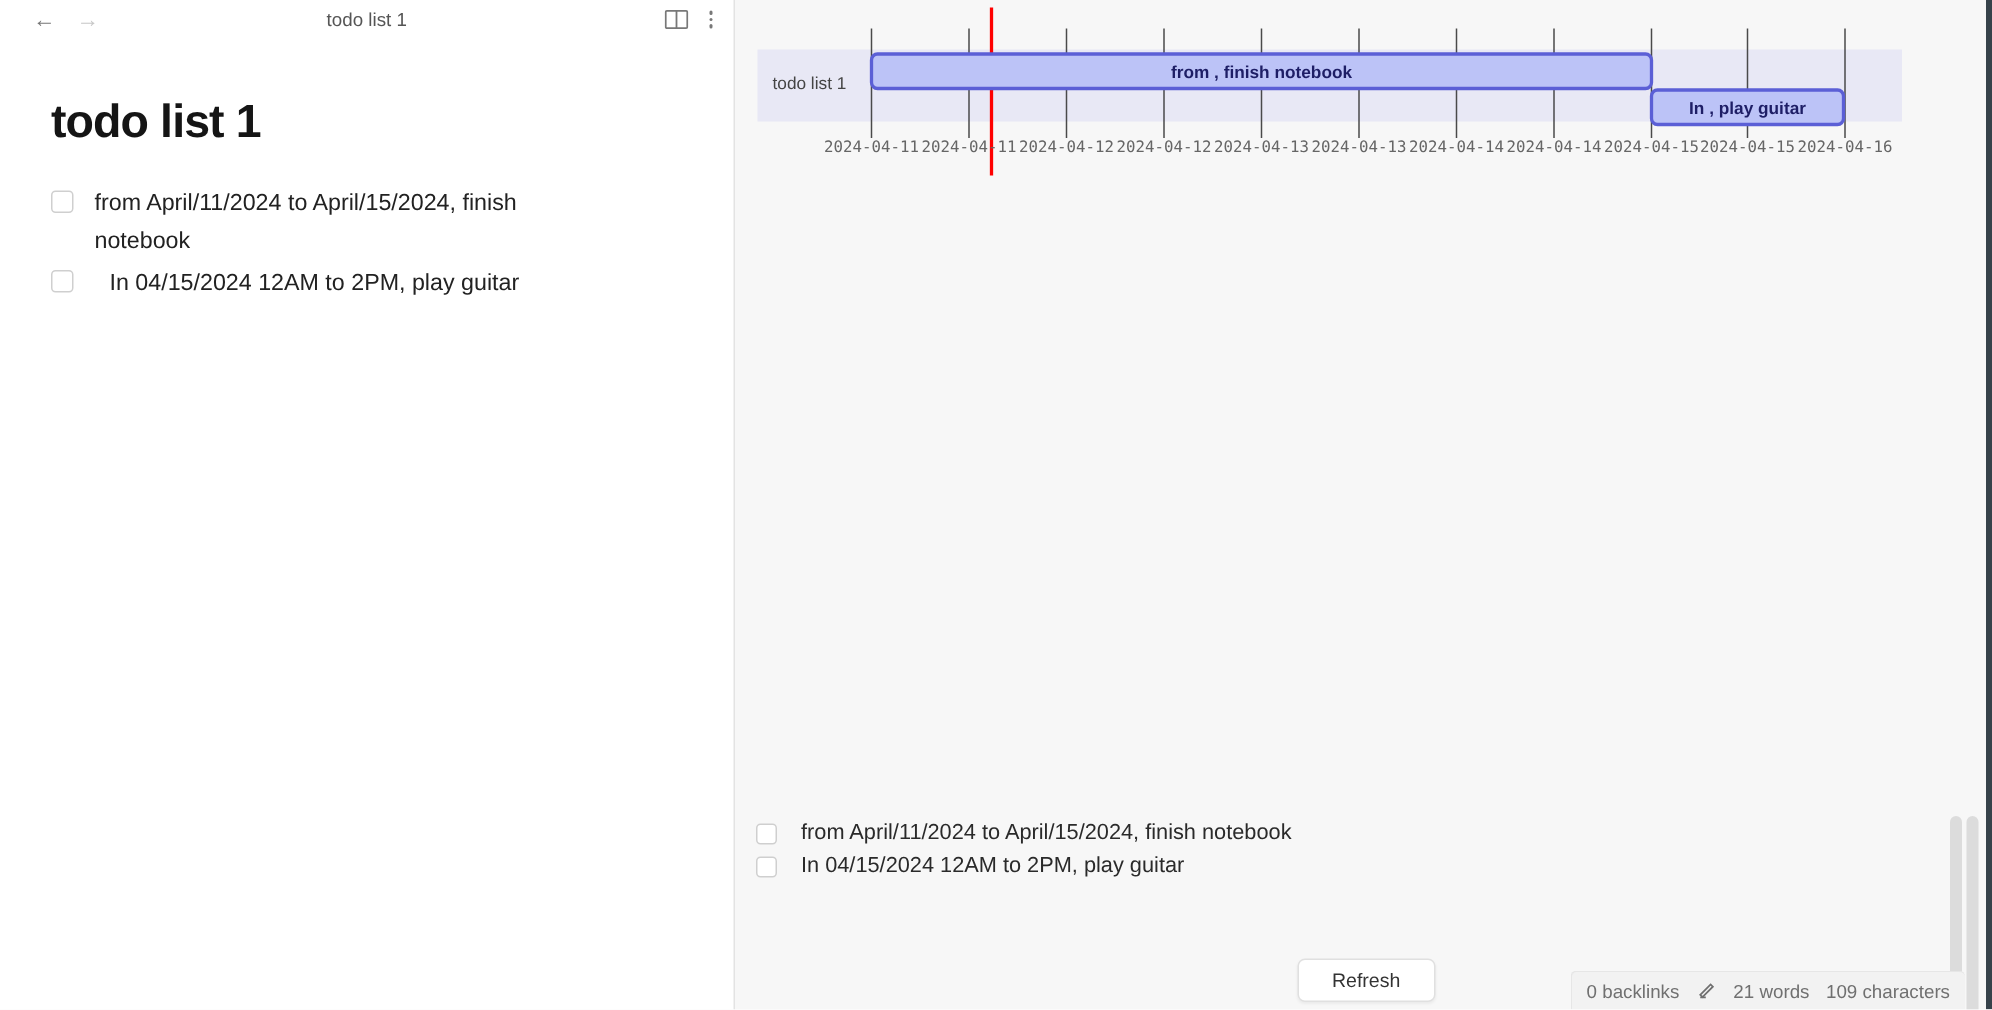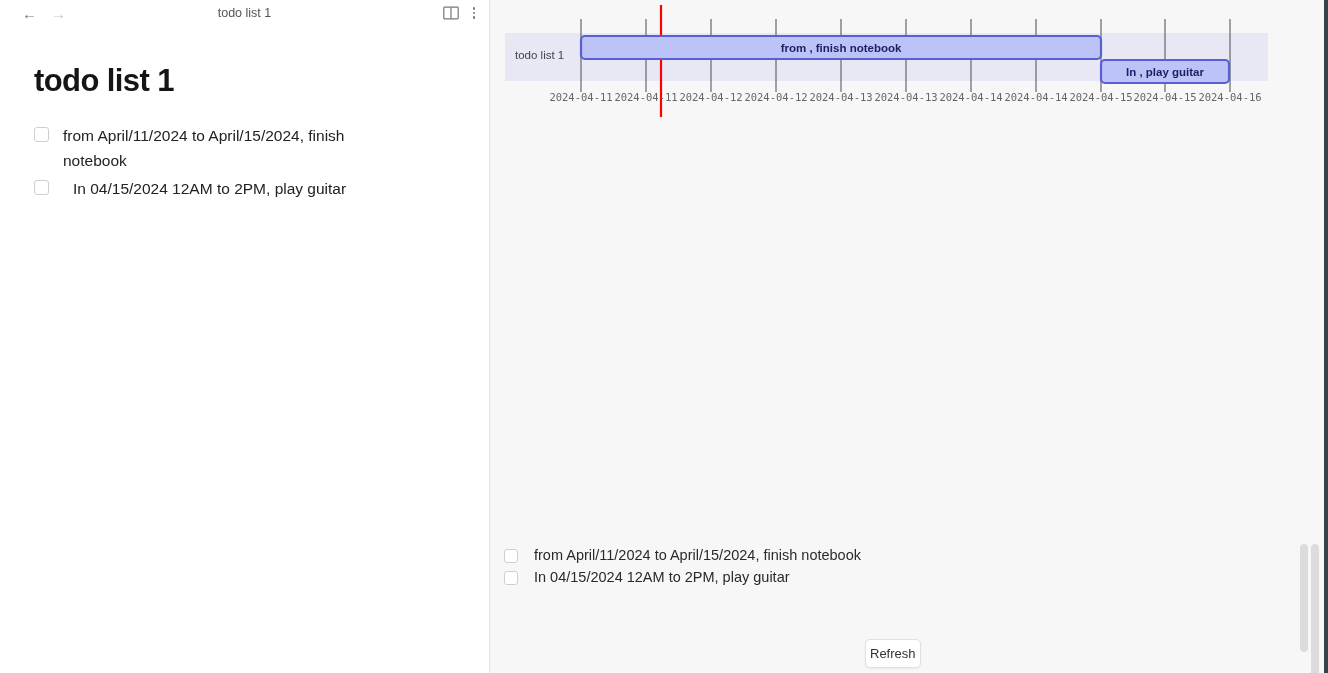--- a/index.html
+++ b/index.html
@@ -81,21 +81,21 @@
   .embed-item { display: flex; align-items: center; gap: 16px; height: 22px; }
   .embed-cb {
     width: 14px; height: 14px; flex: 0 0 14px;
     border: 1px solid #cfcfcf; border-radius: 3px; background: #fff;
   }
   .embed-text { font-size: 14.5px; color: #2a2a2a; line-height: 1.5; }
 
   .refresh-btn {
     position: absolute; left: 375px; top: 639px;
     background: #fff; border: 1px solid #e0e0e0; border-radius: 5px;
-    padding: 6px 4px; font-size: 13px; color: #333;
+    padding: 6px 22px; font-size: 13px; color: #333;
     font-family: "Liberation Sans", sans-serif;
     box-shadow: 0 1px 2px rgba(0,0,0,0.05);
     cursor: pointer;
   }
 
   
   .status-bar {
     position: absolute; right: 18px; bottom: 0;
     height: 26px; display: flex; align-items: center; gap: 11px;
     background: #f2f2f2; border-radius: 4px 4px 0 0;
@@ -215,15 +215,26 @@
         <span class="embed-text">In 04/15/2024 12AM to 2PM, play guitar</span>
       </div>
     </div>
 
     <button class="refresh-btn">Refresh</button>
 
     <div class="sb sb-inner"></div>
     <div class="sb sb-outer"></div>
     <div class="right-edge"></div>
 
+    <div class="status-bar">
+      <span>0 backlinks</span>
+      <span>
+        <svg width="14" height="14" viewBox="0 0 14 14" fill="none" stroke="#707070" stroke-width="1.2">
+          <path d="M2.5 11.2 L9.4 4.3 L10.9 5.8 L4 12.7 Z"></path>
+          <line x1="2.5" y1="12.9" x2="6.2" y2="12.9"></line>
+        </svg>
+      </span>
+      <span>21 words</span>
+      <span>109 characters</span>
+    </div>
 
   </div>
 </div>
 
 </body></html>

